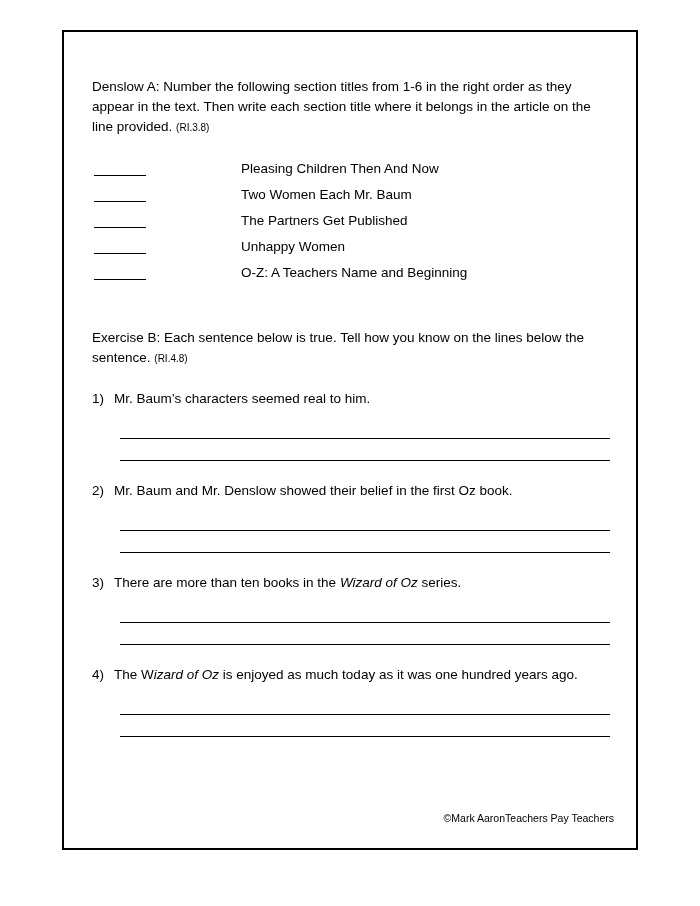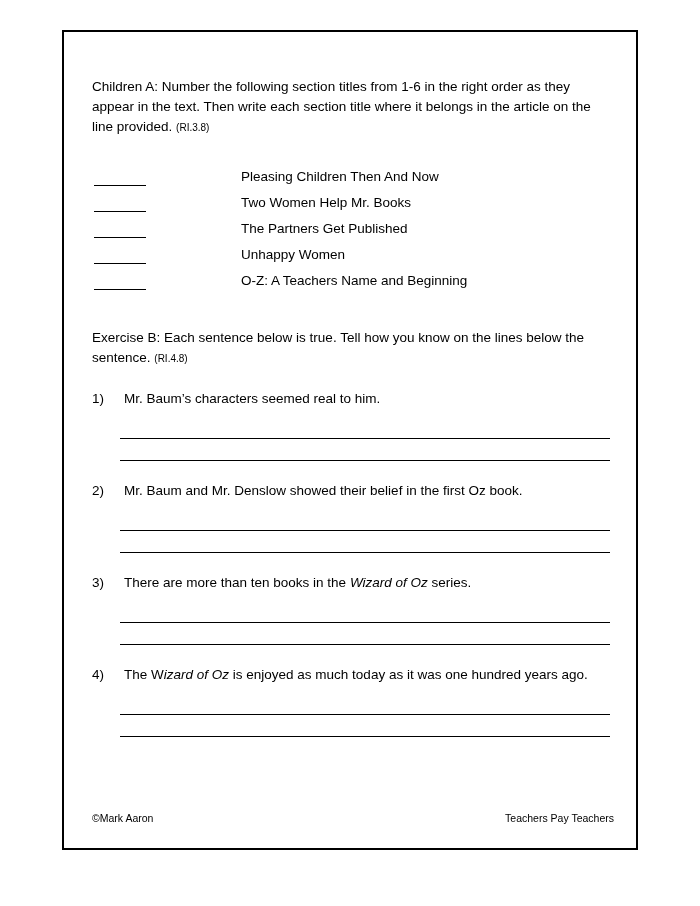--- a/index.html
+++ b/index.html
@@ -44,21 +44,20 @@
     font-size: 10px;
     vertical-align: baseline;
   }
   .title-list {
     margin: 22px 0 0 0;
     padding: 0;
     list-style: none;
   }
   .title-row {
     display: flex;
-    align-items: flex-end;
     height: 26px;
   }
   .blank-short {
     width: 52px;
     border-bottom: 1px solid #000000;
     height: 15px;
     margin-left: 2px;
   }
   .title-text {
     font-size: 13.5px;
@@ -76,66 +75,65 @@
     font-size: 13.5px;
     line-height: 19px;
   }
   .q-num {
     width: 22px;
     flex: 0 0 22px;
   }
   .q-text {
     flex: 1;
     max-width: 500px;
-    margin-left: 10px;
   }
   .answer-lines {
     margin-left: 28px;
     margin-top: 9px;
   }
   .answer-line {
     width: 490px;
     border-bottom: 1px solid #000000;
     height: 21px;
   }
   .footer {
     position: absolute;
     left: 28px;
     right: 22px;
     bottom: 24px;
     display: flex;
-    justify-content: space-between;
+    justify-content: flex-end;
     align-items: flex-end;
     font-size: 10.5px;
   }
   .footer-right {
     margin-right: 0;
   }
   i {
     font-style: italic;
   }
 </style>
 </head>
 <body>
 
 <div class="page">
   <div class="inner">
 
     <p class="exercise-intro">
-      <span class="ex-label">Children A:</span><span> Number the following section titles from 1-6 in the right order as they appear in the text. Then write each section title where it belongs in the article on the line provided.</span> <span class="std-code">(RI.3.8)</span>
+      <span class="ex-label">Denslow A:</span><span> Number the following section titles from 1-6 in the right order as they appear in the text. Then write each section title where it belongs in the article on the line provided.</span> <span class="std-code">(RI.3.8)</span>
     </p>
 
     <ul class="title-list">
       <li class="title-row">
         <span class="blank-short"></span>
         <span class="title-text">Pleasing Children Then And Now</span>
       </li>
       <li class="title-row">
         <span class="blank-short"></span>
-        <span class="title-text">Two Women Help Mr. Books</span>
+        <span class="title-text">Two Women Each Mr. Baum</span>
       </li>
       <li class="title-row">
         <span class="blank-short"></span>
         <span class="title-text">The Partners Get Published</span>
       </li>
       <li class="title-row">
         <span class="blank-short"></span>
         <span class="title-text">Unhappy Women</span>
       </li>
       <li class="title-row">

